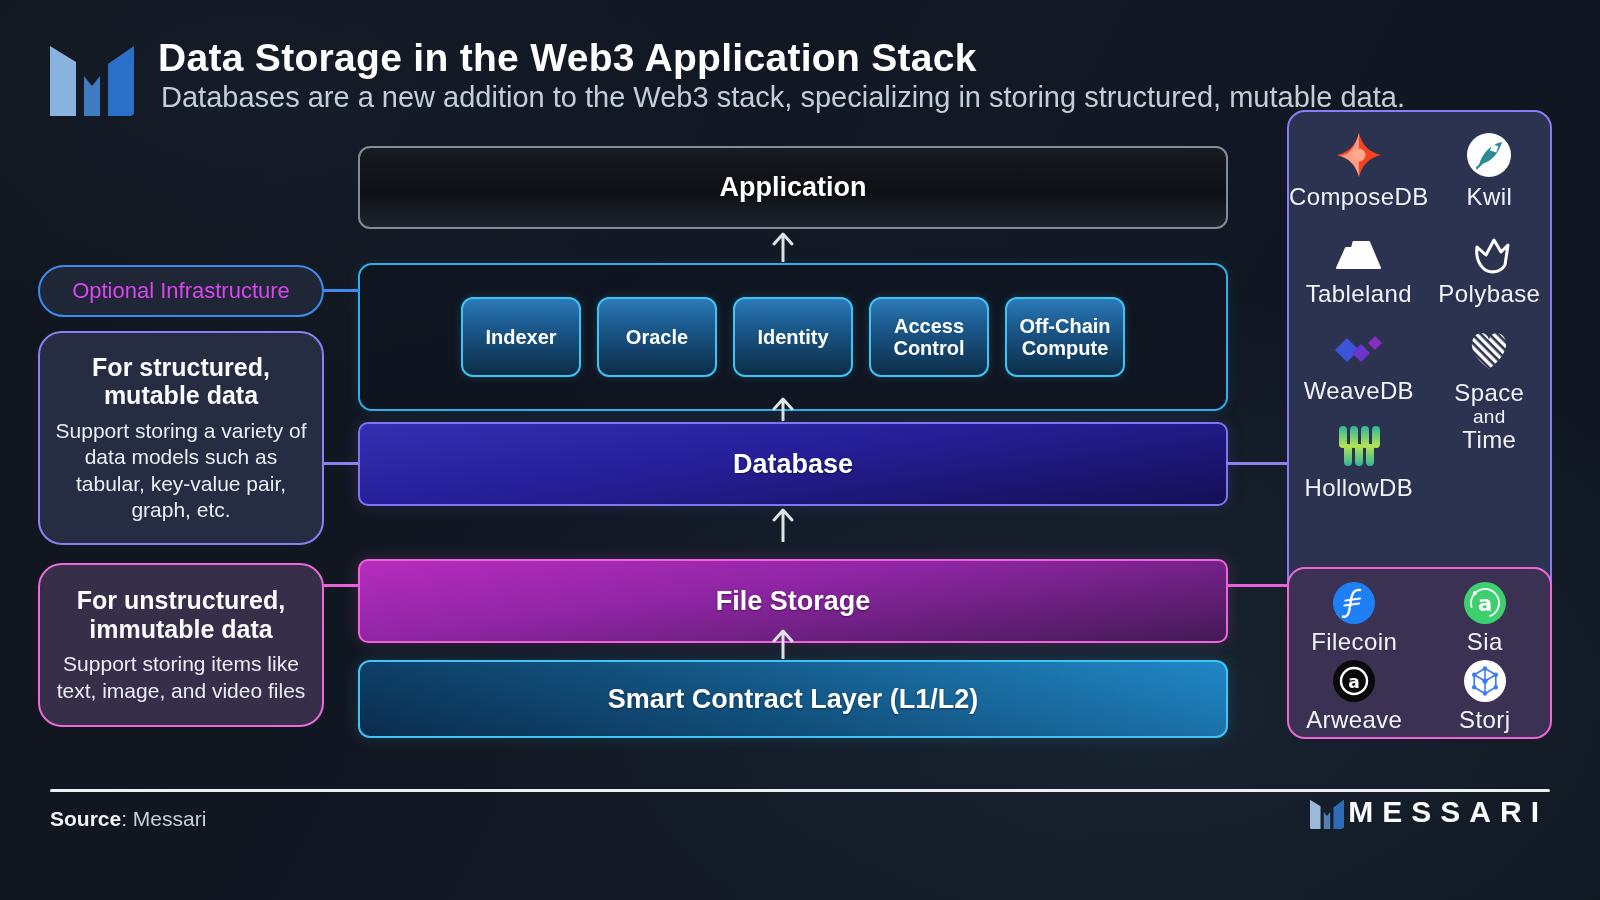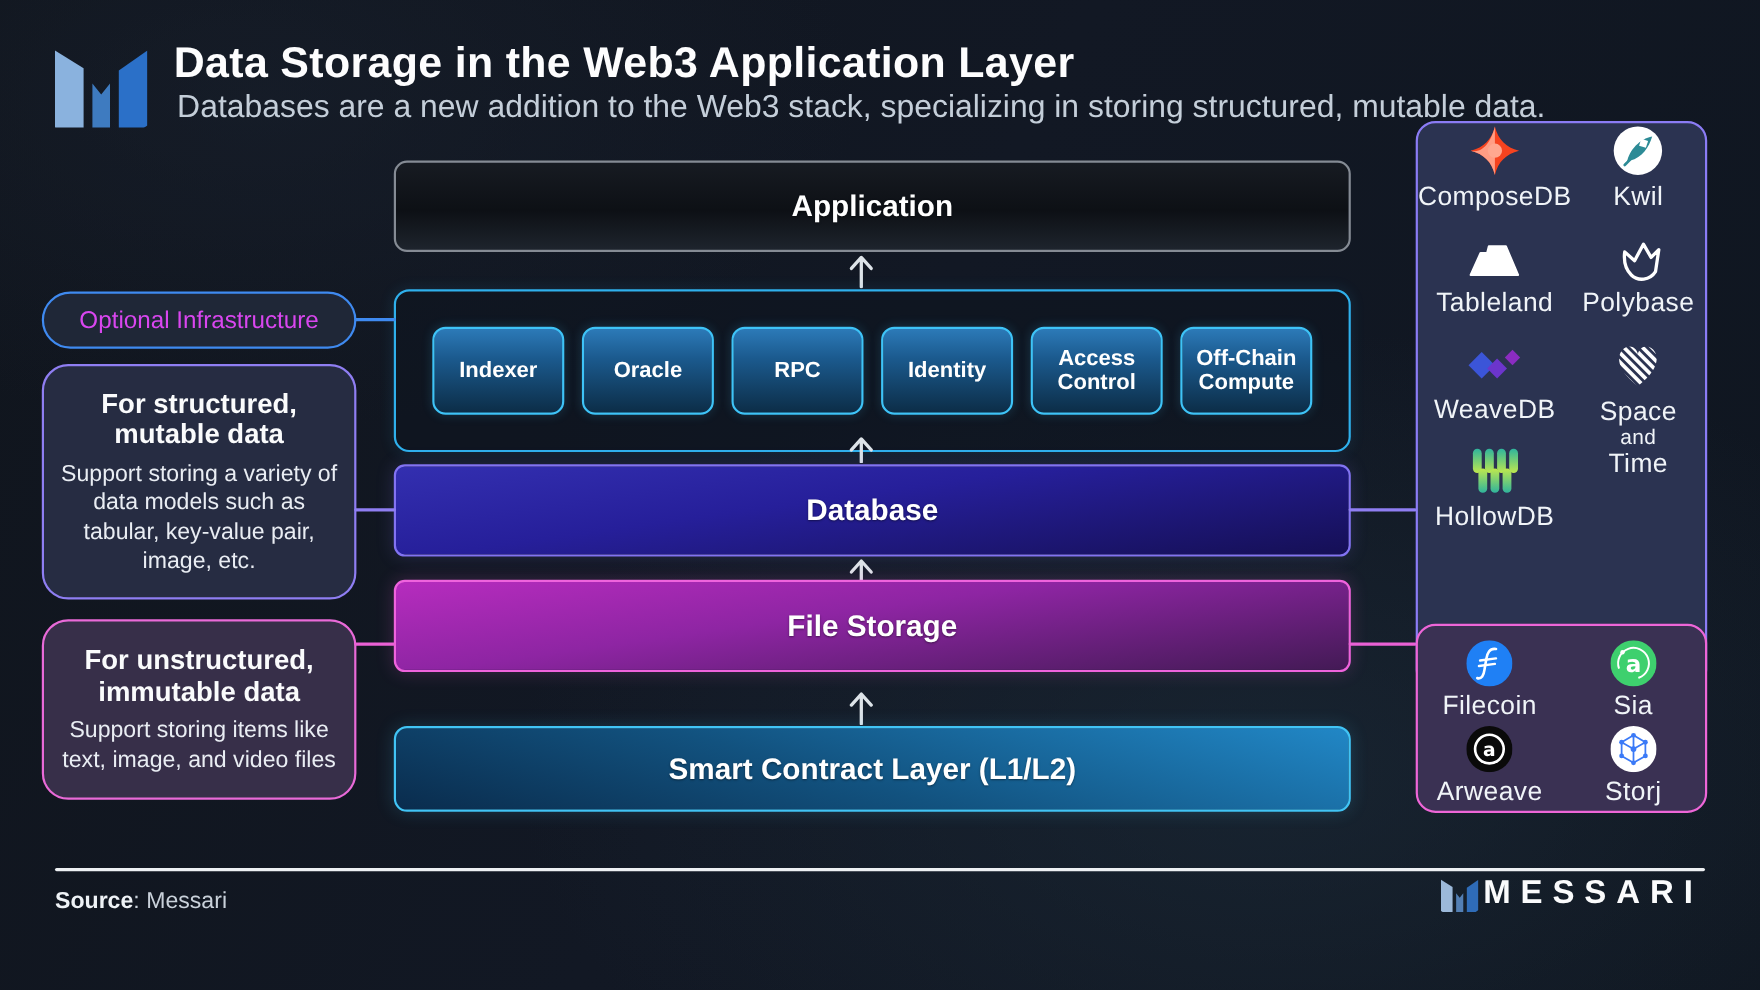--- a/index.html
+++ b/index.html
@@ -23,21 +23,21 @@
     background:linear-gradient(180deg,#171b22 0%,#0d1015 55%,#1e242d 100%);}
   .infra-box{top:263px;height:148px;border:2px solid #2fb0ec;border-radius:14px;
     background:rgba(13,21,32,.45);gap:16px;box-shadow:0 0 14px rgba(47,176,236,.12);}
   .chip{width:120px;height:80px;border:2px solid #3ec3f7;border-radius:12px;box-sizing:border-box;
     display:flex;align-items:center;justify-content:center;text-align:center;
     background:linear-gradient(180deg,#2c7ab8 0%,#1b5a8e 35%,#0c2d47 100%);
     font-weight:700;font-size:20px;line-height:1.12;box-shadow:0 0 10px rgba(62,195,247,.18);}
   .db-box{top:422px;height:84px;border:2px solid #8273f2;border-radius:10px;
     background:linear-gradient(172deg,#332fb0 0%,#261f9a 42%,#150f55 100%);
     box-shadow:0 0 16px rgba(130,115,242,.18);}
-  .fs-box{top:527px;height:84px;border:2px solid #ef63dd;border-radius:10px;
+  .fs-box{top:559px;height:84px;border:2px solid #ef63dd;border-radius:10px;
     background:linear-gradient(172deg,#b62cbe 0%,#8e25a3 42%,#431a55 100%);
     box-shadow:0 0 16px rgba(239,99,221,.18);}
   .sc-box{top:660px;height:78px;border:2px solid #41c4f5;border-radius:12px;
     background:linear-gradient(196deg,#2187c6 0%,#12527f 55%,#0a2c4d 100%);
     box-shadow:0 0 16px rgba(65,196,245,.18);}
   .arrow{position:absolute;left:770px;width:26px;}
   
   .callout{position:absolute;left:38px;width:286px;box-sizing:border-box;text-align:center;}
   .pill{top:265px;height:52px;border:2px solid #3f8af0;border-radius:26px;background:#1f2737;
     display:flex;align-items:center;justify-content:center;font-size:22px;color:#d946ef;}
@@ -49,21 +49,21 @@
   .co-body{font-size:21px;line-height:1.26;color:#e9edf3;}
   
   .conn{position:absolute;height:3px;border-radius:2px;}
   .conn.blue{background:#3f8af0;}
   .conn.purple{background:#8f7ef2;}
   .conn.pink{background:#ea61d5;}
   
   .panel{position:absolute;left:1287px;width:265px;box-sizing:border-box;border-radius:18px;
     display:grid;grid-template-columns:1fr 1fr;justify-items:center;}
   .p-db{top:110px;height:517px;border:2px solid #8b7cf5;background:#2b3351;
-    grid-template-rows:97px 97px 97px auto;}
+    grid-template-rows:97px 97px 97px auto;padding-top:18px;}
   .p-fs{top:567px;height:172px;border:2px solid #ee66d8;background:#3a3153;
     grid-template-rows:1fr 1fr;padding-top:12px;}
   .proj{display:flex;flex-direction:column;align-items:center;}
   .proj .ic{height:50px;display:flex;align-items:center;justify-content:center;}
   .p-fs .proj .ic{height:44px;}
   .cap{margin-top:5px;font-size:24px;letter-spacing:.4px;color:#f0f4f8;text-align:center;line-height:1.0;}
   .cap .small{font-size:19px;display:block;margin:2px 0;}
   .cap .big{display:block;margin:2px 0;}
   
   .rule{position:absolute;left:50px;top:789px;width:1500px;height:3px;background:#edf0f3;border-radius:2px;}
@@ -75,42 +75,39 @@
 </head>
 <body>
 
 <div class="page">
 
   <svg class="hdr-logo" viewBox="0 0 84 80">
     <polygon points="0,10 26,26 26,96 0,80" fill="#8ab2de"></polygon>
     <polygon points="34,40 42,50 50,40 50,88 42,97 34,88" fill="#3e7bc0"></polygon>
     <polygon points="58,28 84,10 84,78 58,96" fill="#2b70c8"></polygon>
   </svg>
-  <div class="title">Data Storage in the Web3 Application Layer</div>
+  <div class="title">Data Storage in the Web3 Application Stack</div>
   <div class="subtitle">Databases are a new addition to the Web3 stack, specializing in storing structured, mutable data.</div>
 
   <div class="layer app-box">
     <span class="lbl">Application</span>
   </div>
 
   <svg class="arrow" style="top:231px" width="26" height="31" viewBox="0 0 26 31">
     <path d="M13 30 V5 M4 13 L13 3 L22 13" stroke="#dde3e8" stroke-width="3" fill="none" stroke-linecap="round" stroke-linejoin="round"></path>
   </svg>
 
   <div class="layer infra-box">
     <div class="chip">
         <span>Indexer</span>
       </div>
     <div class="chip">
         <span>Oracle</span>
       </div>
     <div class="chip">
-        <span>RPC</span>
-      </div>
-    <div class="chip">
         <span>Identity</span>
       </div>
     <div class="chip">
         <span>Access Control</span>
       </div>
     <div class="chip">
         <span>Off-Chain Compute</span>
       </div>
   </div>
 
@@ -137,21 +134,21 @@
   <div class="layer sc-box">
     <span class="lbl">Smart Contract Layer (L1/L2)</span>
   </div>
 
   <div class="callout pill">
     <span>Optional Infrastructure</span>
   </div>
 
   <div class="callout co-structured">
     <div class="co-head">For structured, mutable data</div>
-    <div class="co-body">Support storing a variety of data models such as tabular, key-value pair, image, etc.</div>
+    <div class="co-body">Support storing a variety of data models such as tabular, key-value pair, graph, etc.</div>
   </div>
 
   <div class="callout co-unstructured">
     <div class="co-head">For unstructured, immutable data</div>
     <div class="co-body">Support storing items like text, image, and video files</div>
   </div>
 
   <div class="conn blue" style="left:322px;top:289px;width:38px"></div>
   <div class="conn purple" style="left:322px;top:462px;width:38px"></div>
   <div class="conn purple" style="left:1226px;top:462px;width:62px"></div>

